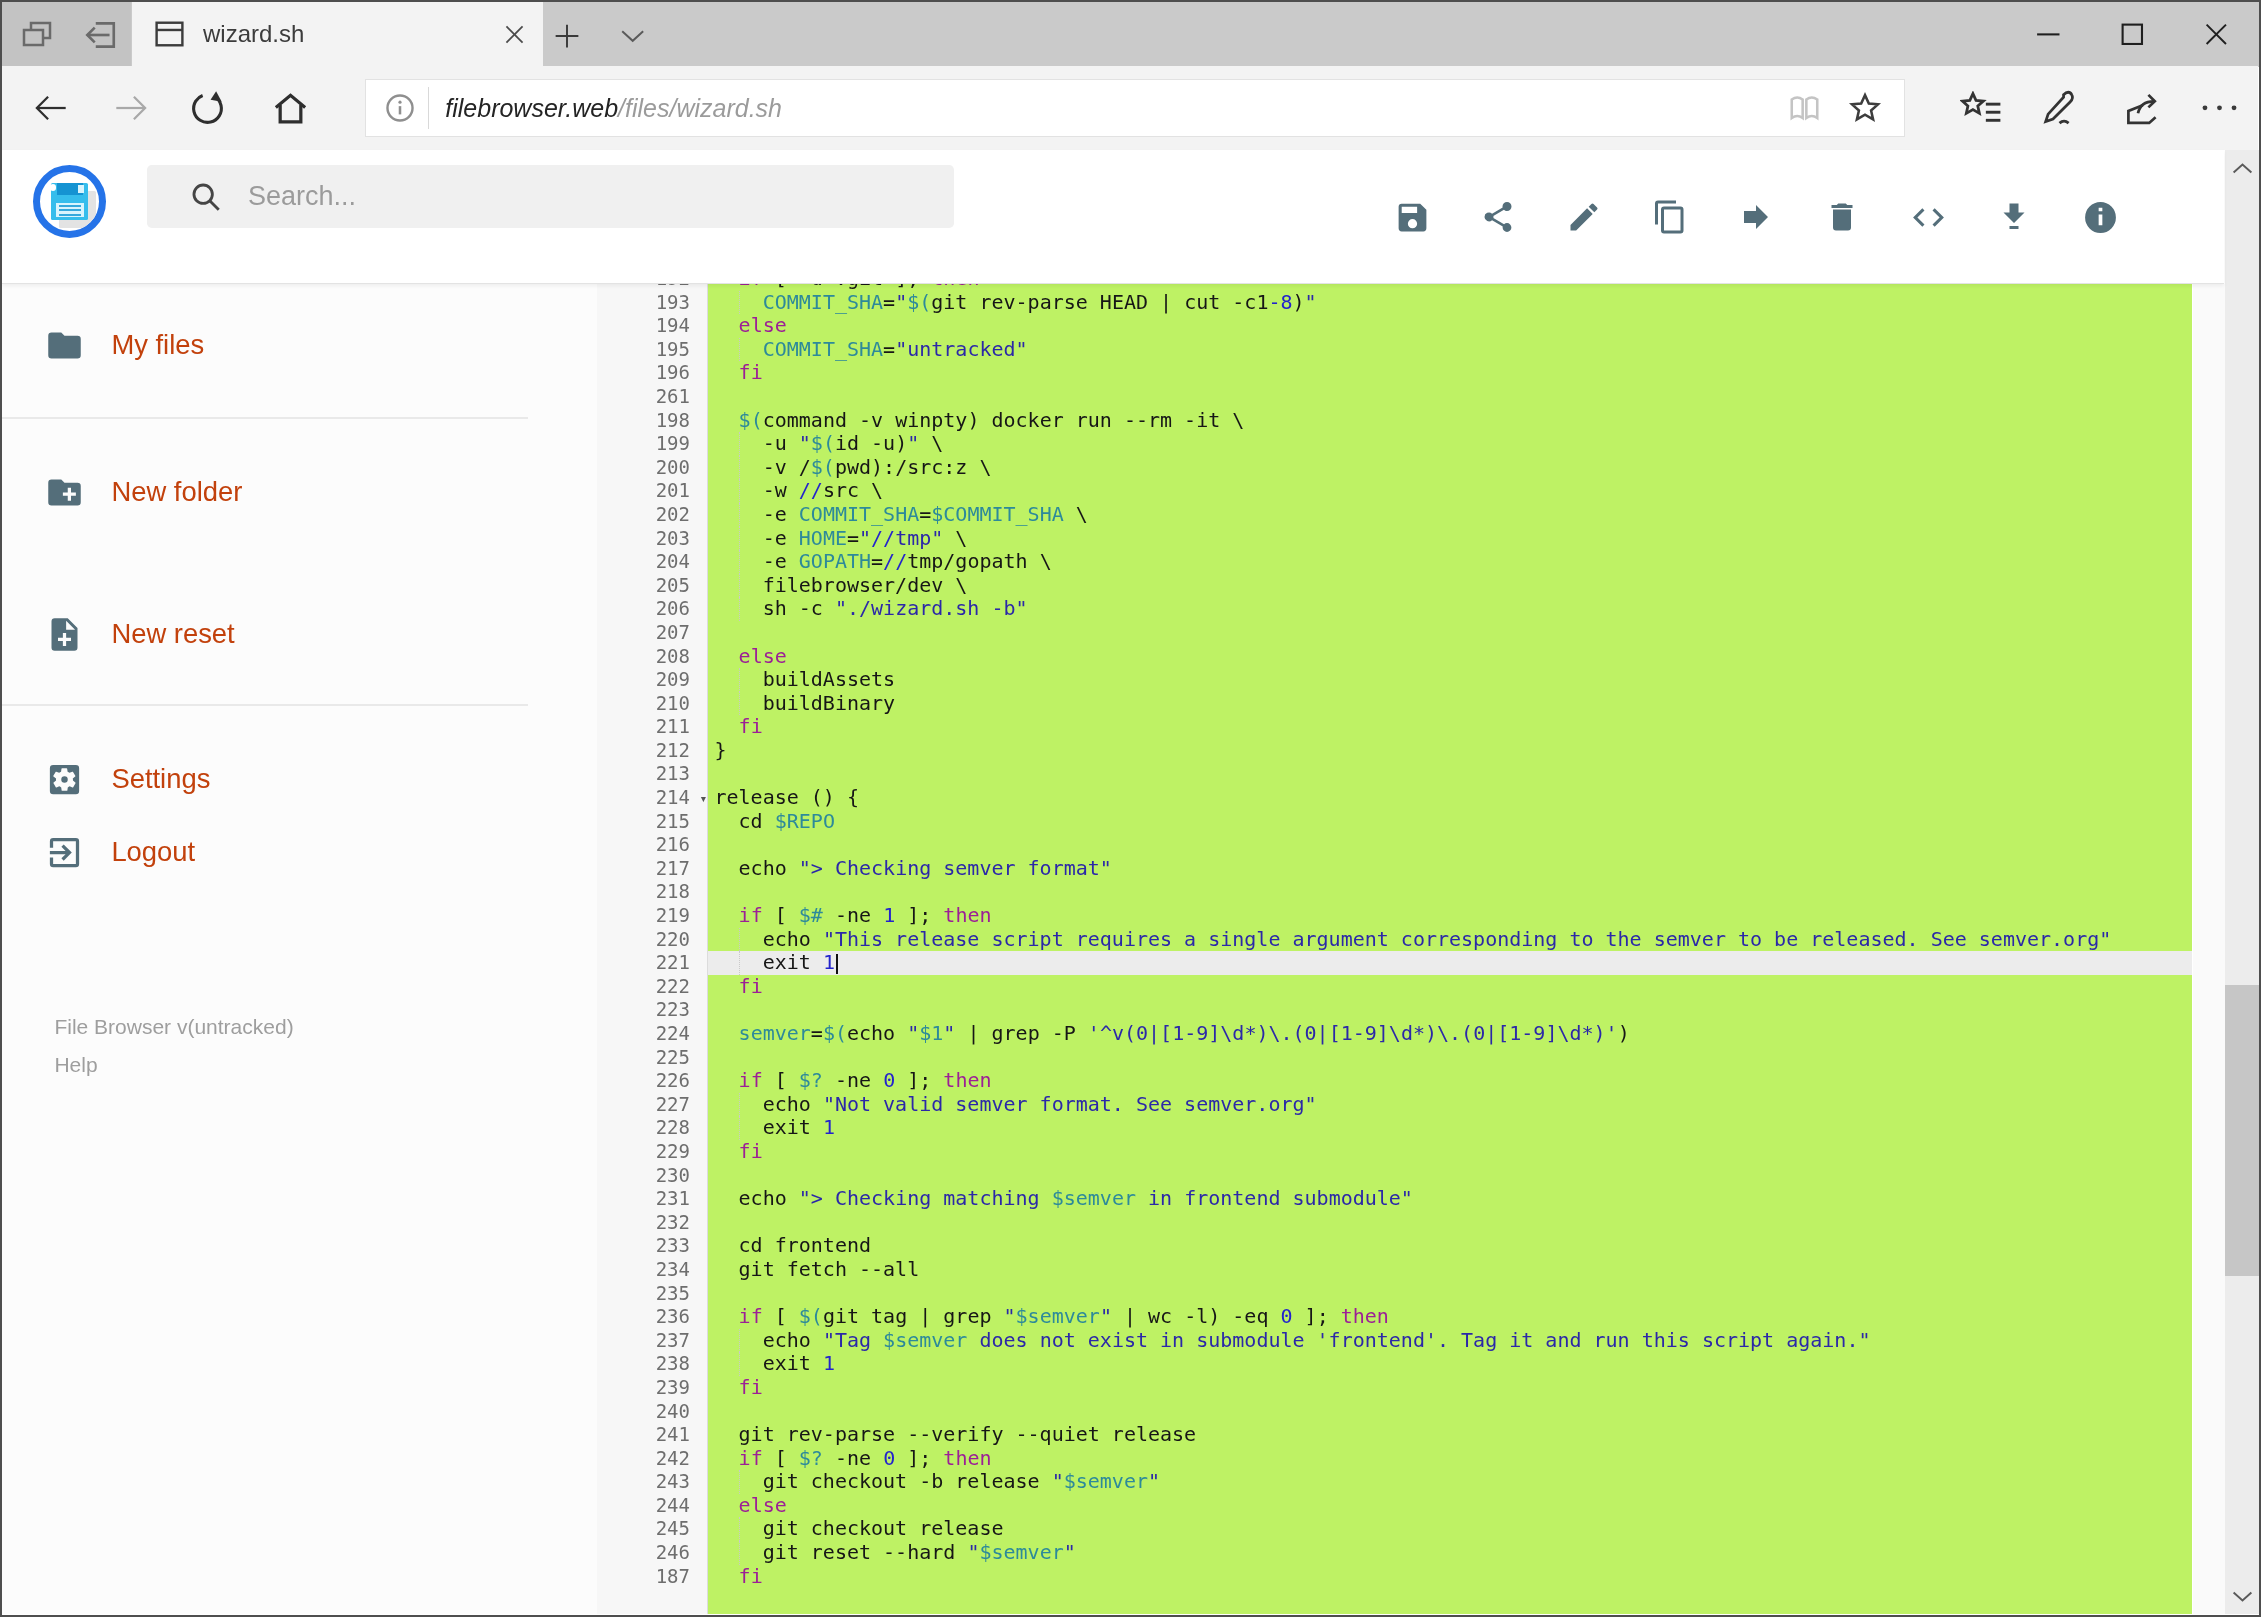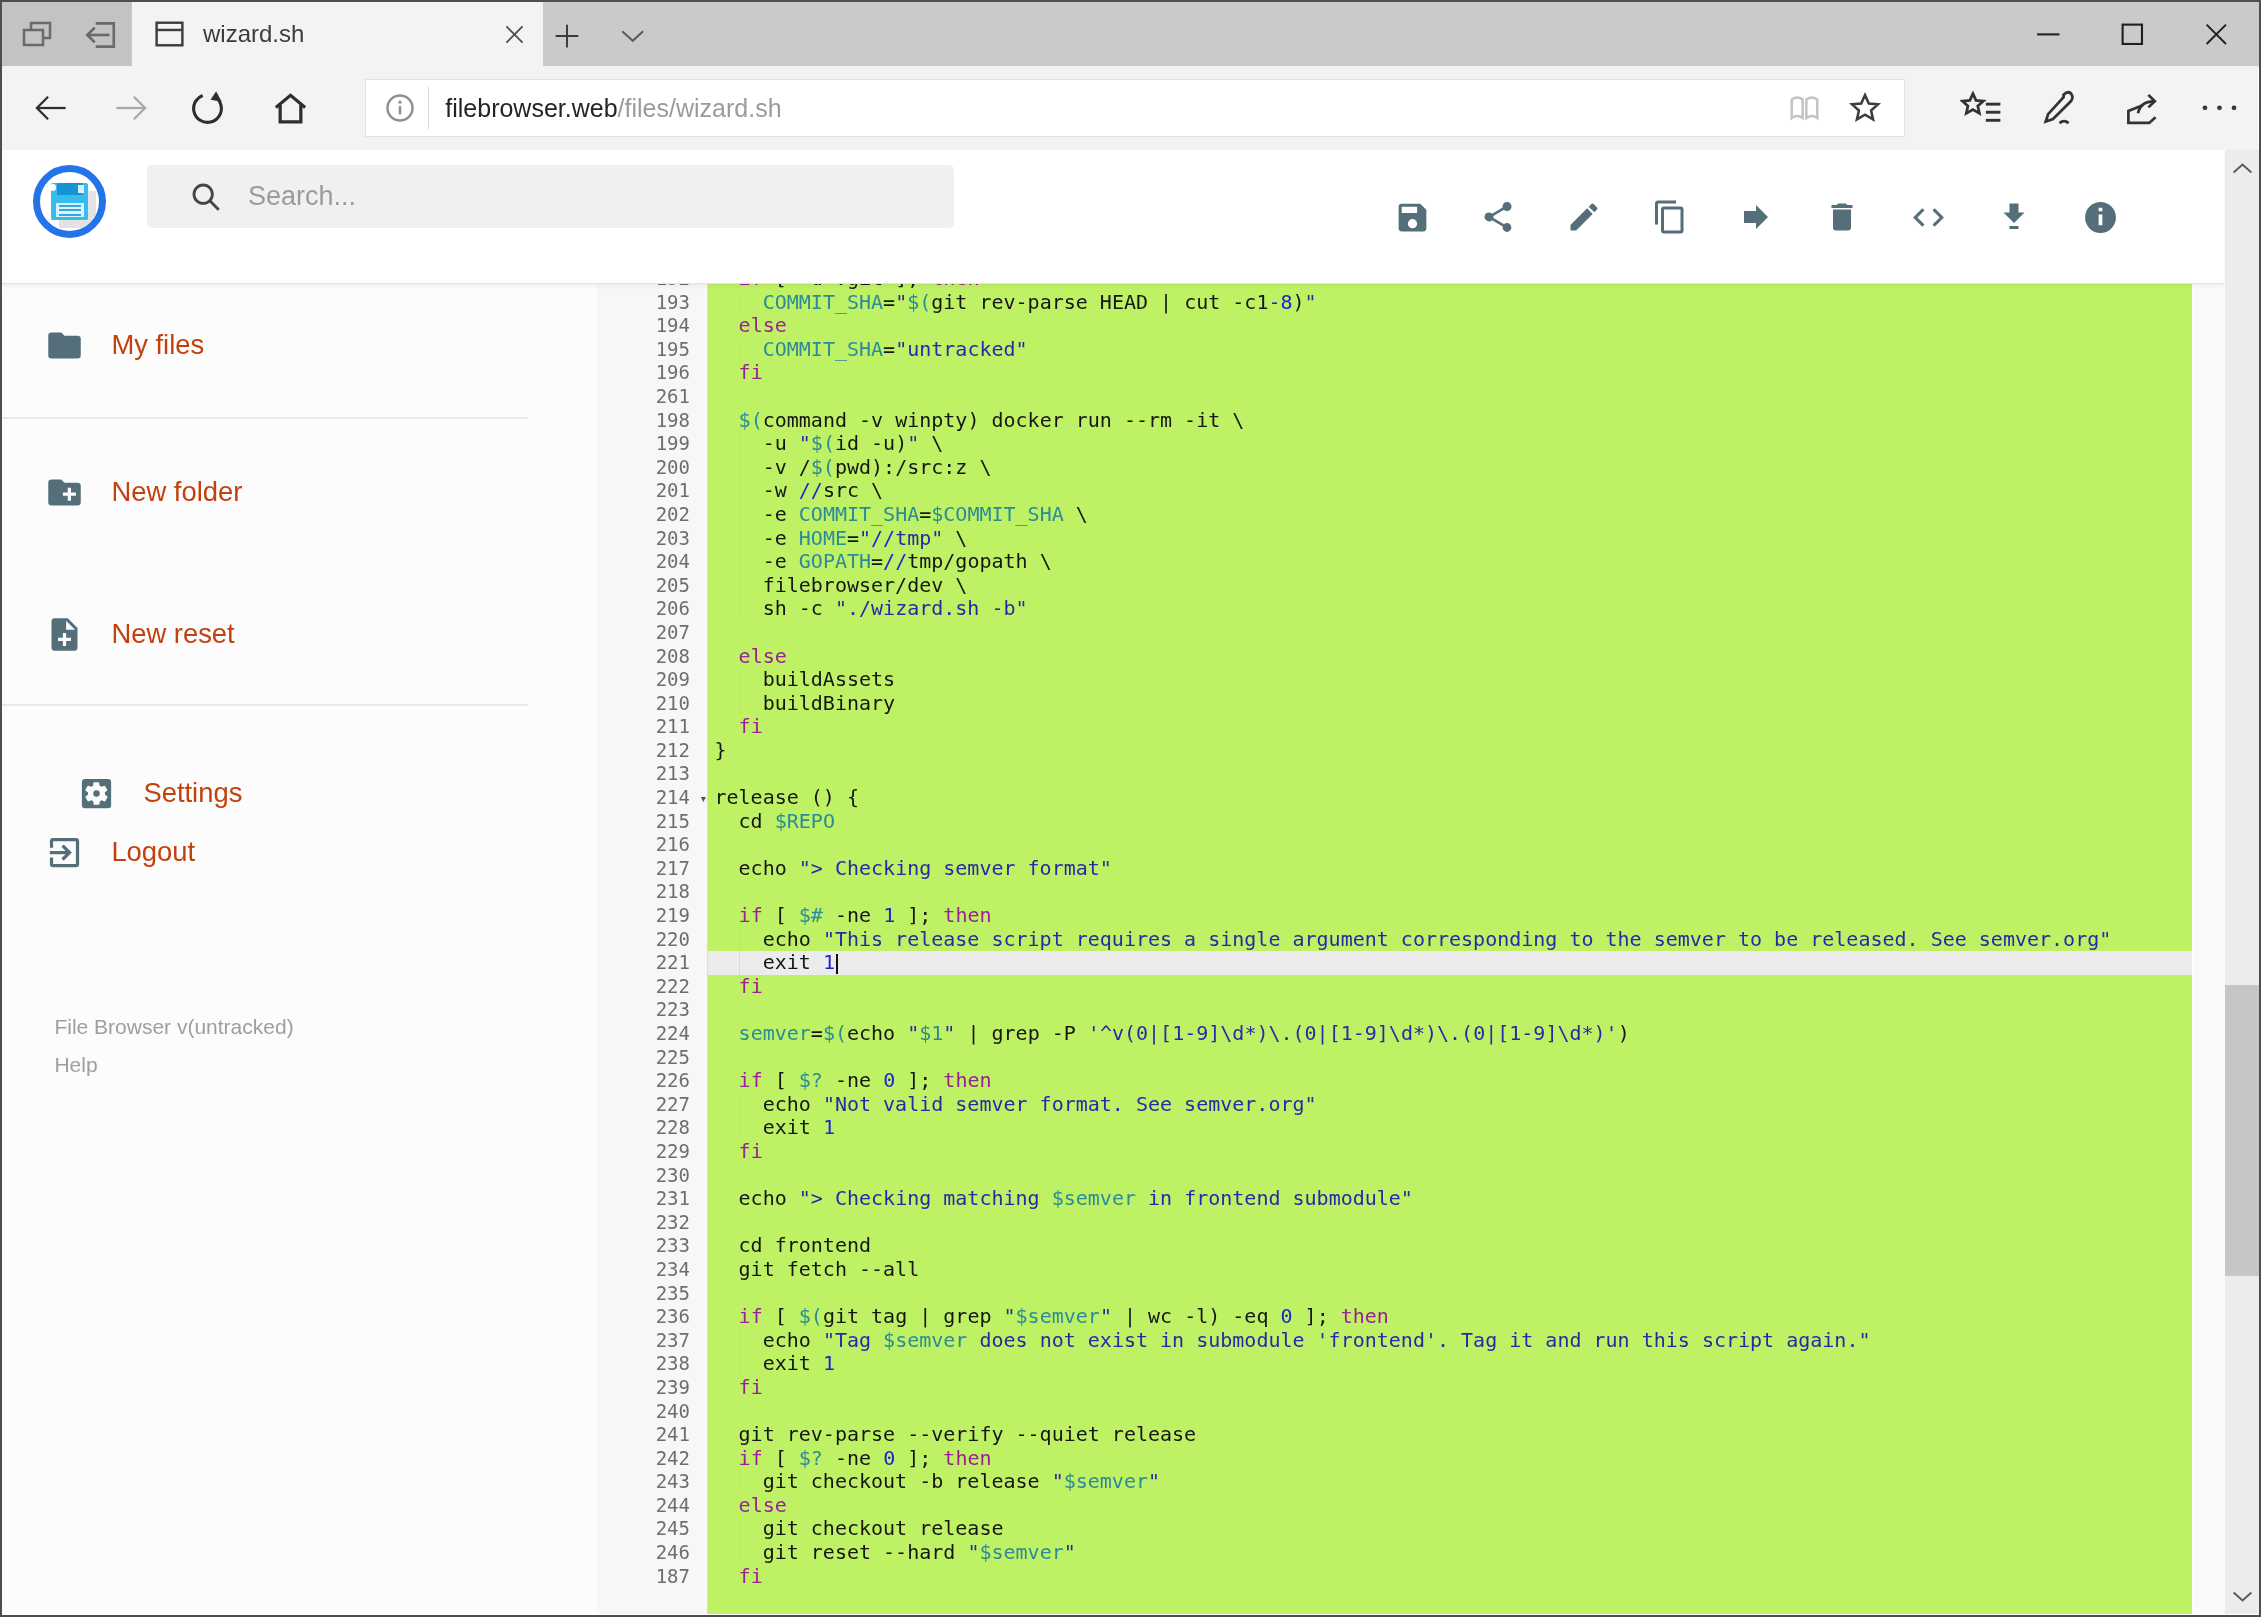--- a/index.html
+++ b/index.html
@@ -17,21 +17,21 @@
   .tabstrip{position:absolute;left:0;top:1.6px;width:2261px;height:65px;background:#cacaca;}
   .tabstrip .leftzone{position:absolute;left:2.4px;top:0;width:129px;height:65px;background:#c3c3c3;}
   .icon-btn{position:absolute;display:flex;align-items:center;justify-content:center;cursor:default;}
   .tab{position:absolute;left:132px;top:0;width:411px;height:65px;background:#f3f3f3;display:flex;align-items:center;}
   .tab .doc{margin-left:22.6px;}
   .tab .title{margin-left:19.4px;font-size:24px;color:#3c3c3c;flex:1;white-space:nowrap;}
   .tab .close{margin-right:18px;}
   .winbtns{position:absolute;right:2.4px;top:0;height:65px;display:flex;}
   .winbtn{width:84px;height:65px;display:flex;align-items:center;justify-content:center;}
 
-  .addressrow{position:absolute;left:2.4px;top:66px;width:2256px;height:84px;background:#f3f3f3;}
+  .addressrow{position:absolute;left:2.4px;top:66px;width:2256px;height:84px;background:#f3f3f3;font-style:italic;}
   .urlbox{position:absolute;left:363px;top:13px;width:1540px;height:58px;background:#fff;border:1.6px solid #e2e2e2;display:flex;align-items:center;}
   .urlbox .divider{width:1.6px;height:42px;background:#d9d9d9;margin-left:11.3px;}
   .urltext{margin-left:16px;font-size:25px;white-space:nowrap;flex:1;}
   .urltext .host{color:#242424;}
   .urltext .path{color:#9b9b9b;}
 
   
   .appheader{position:absolute;left:2.4px;top:150px;width:2222px;height:134px;background:#fff;
              border-bottom:1.6px solid #e3e3e3;box-shadow:0 2.4px 4px rgba(0,0,0,0.06);z-index:5;}
   .logo{position:absolute;left:31px;top:14.5px;width:73px;height:73px;border-radius:50%;
@@ -319,21 +319,21 @@
     </div>
     <div class="side-item" style="top:313px;">
       <span class="ic">
         <svg width="39" height="39" viewBox="0 0 24 24" fill="#546e7a">
             <path d="M14 2H6a2 2 0 0 0-2 2v16a2 2 0 0 0 2 2h12a2 2 0 0 0 2-2V8l-6-6zm2 14h-3v3h-2v-3H8v-2h3v-3h2v3h3v2zm-3-7V3.5L18.5 9H13z"></path>
           </svg>
       </span>
       <span class="lbl">New reset</span>
     </div>
     <div class="side-div" style="top:420px;"></div>
-    <div class="side-item" style="top:472px;padding-left:32px;">
+    <div class="side-item" style="top:458px;">
       <span class="ic">
         <svg width="39" height="39" viewBox="0 0 24 24" fill="#546e7a">
             <path d="M12 10a2 2 0 1 0 0 4 2 2 0 0 0 0-4zm7-7H5a2 2 0 0 0-2 2v14a2 2 0 0 0 2 2h14a2 2 0 0 0 2-2V5a2 2 0 0 0-2-2zm-1.75 9c0 .23-.02.46-.05.68l1.48 1.16c.13.11.17.3.08.45l-1.4 2.42c-.09.15-.27.21-.43.15l-1.74-.7c-.36.28-.76.51-1.18.69l-.26 1.85a.36.36 0 0 1-.35.3h-2.8a.36.36 0 0 1-.35-.3l-.26-1.85c-.43-.18-.82-.41-1.18-.69l-1.74.7c-.16.06-.34 0-.43-.15l-1.4-2.42a.35.35 0 0 1 .08-.45l1.48-1.16a5.58 5.58 0 0 1 0-1.36L5.21 10.2a.35.35 0 0 1-.08-.45l1.4-2.42c.09-.15.27-.21.43-.15l1.74.7c.36-.28.75-.51 1.18-.69l.26-1.85a.36.36 0 0 1 .35-.3h2.8c.18 0 .33.13.35.3l.26 1.85c.43.18.82.41 1.18.69l1.74-.7c.16-.06.34 0 .43.15l1.4 2.42c.09.15.05.34-.08.45l-1.48 1.16c.03.22.05.45.05.68z"></path>
           </svg>
       </span>
       <span class="lbl">Settings</span>
     </div>
     <div class="side-item" style="top:531px;">
       <span class="ic">
         <svg width="39" height="39" viewBox="0 0 24 24" fill="#546e7a">

